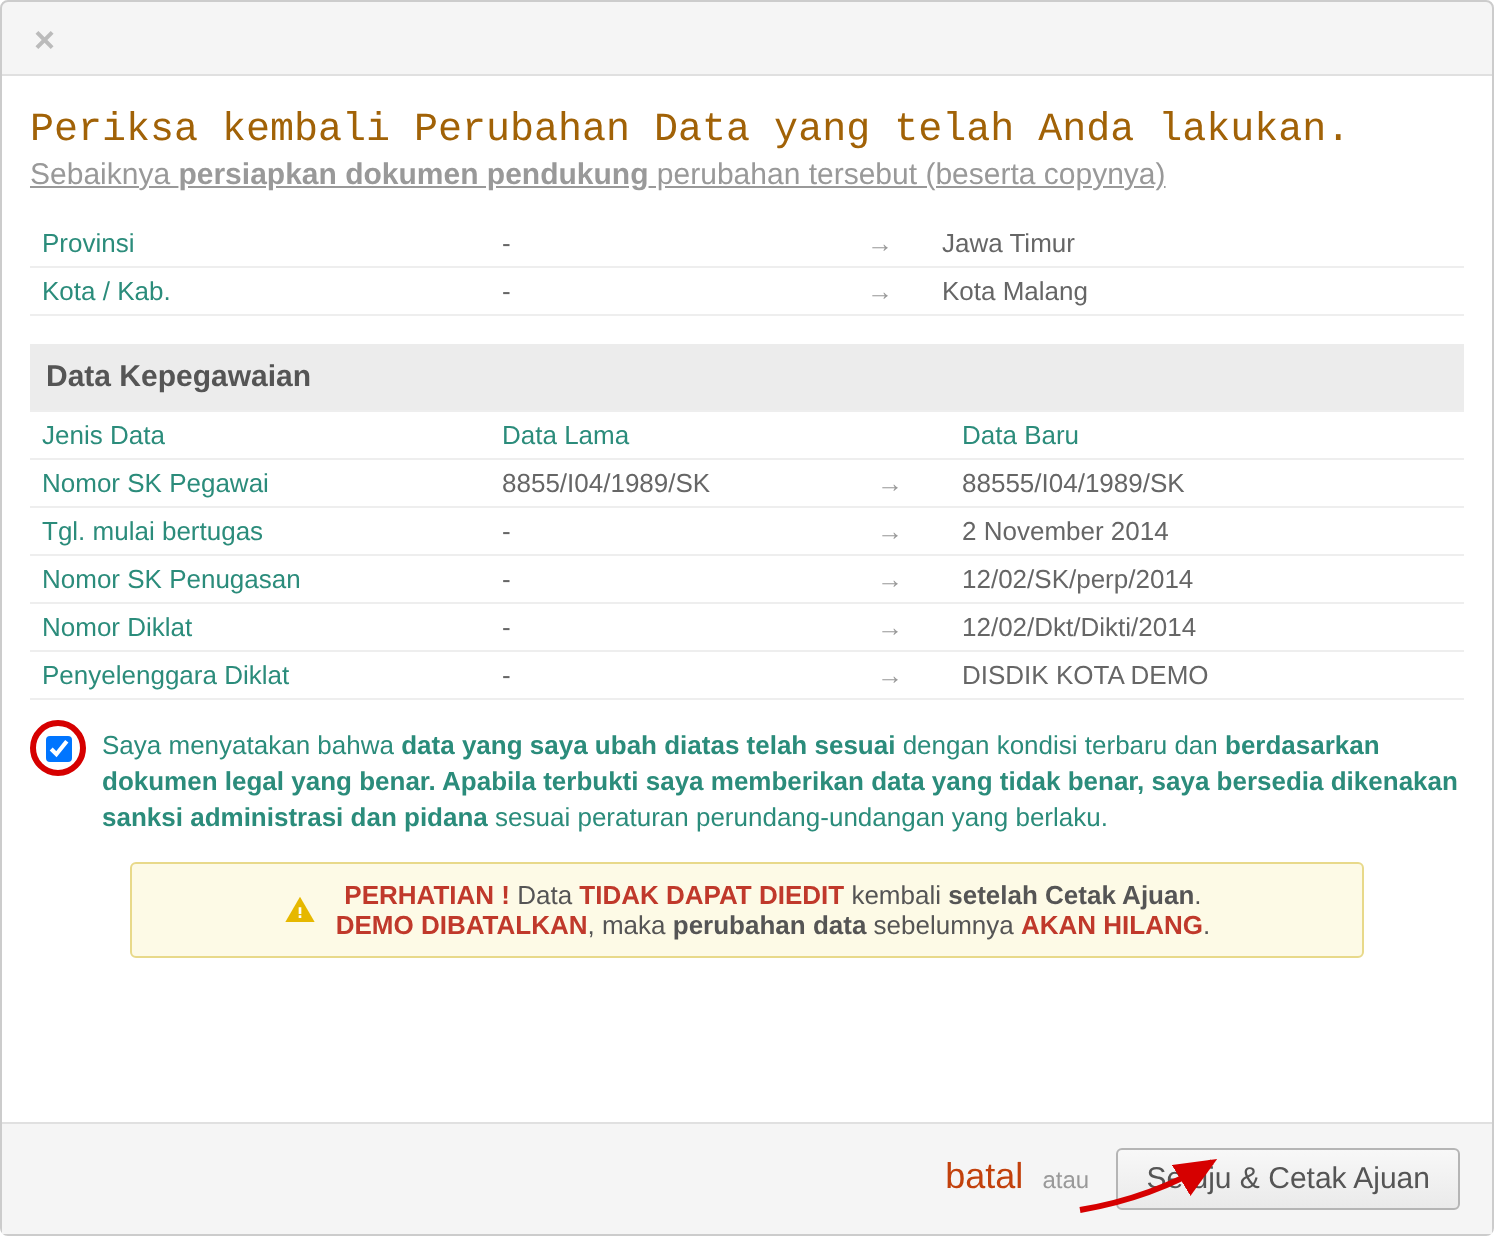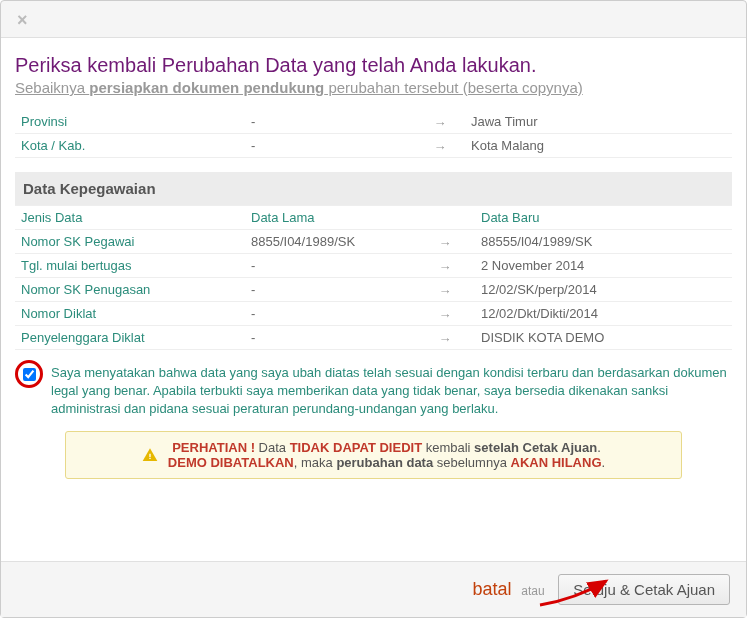--- a/index.html
+++ b/index.html
@@ -43,22 +43,23 @@
   }
   .modal-body {
     background: #fff;
     flex: 1;
     overflow-y: auto;
     padding: 14px 14px 8px 14px;
     border-bottom: 1px solid #e0e0e0;
   }
   .intro-title {
     font-size: 20px;
-    color: #701a75;
+    color: #a16207;
     margin: 2px 0 2px 0;
+    font-family: Liberation Mono, monospace;
   }
   .intro-sub {
     color: #999;
     font-size: 15px;
     margin-bottom: 14px;
     text-decoration: underline;
   }
   .intro-sub b { color:#999; font-weight:bold; }
   table.changes {
     width: 100%;
@@ -109,21 +110,21 @@
     width: 28px; height: 28px;
     display: flex; align-items: center; justify-content: center;
     flex-shrink: 0;
     margin-top:-4px;
   }
   .consent-circle input { margin:0; }
   .consent-text {
     color: #2b8c7b;
     line-height: 1.4;
   }
-  .consent-text b { font-weight: normal; margin-top: 20px; }
+  .consent-text b { font-weight: bold; margin-top: 20px; }
   .warning-box {
     background: #fdfae6;
     border: 1px solid #e8d98a;
     border-radius: 3px;
     margin: 0 auto;
     width: 86%;
     padding: 8px 12px;
     text-align: center;
     color: #555;
     font-size: 13px;

